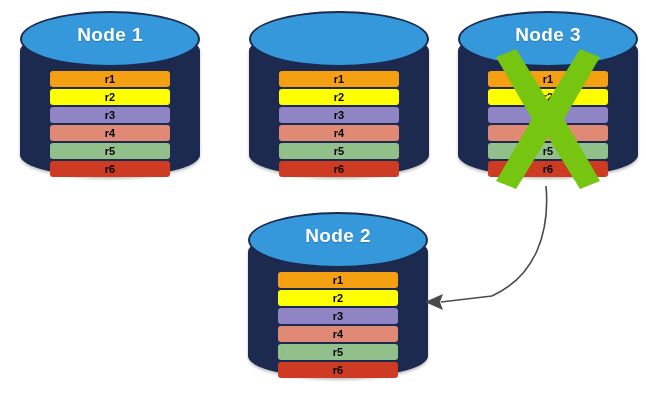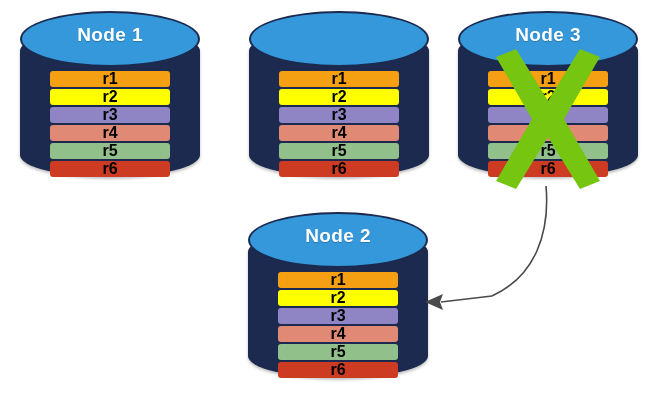--- a/index.html
+++ b/index.html
@@ -73,21 +73,21 @@
     width: 120px;
     z-index: 4;
   }
 
   .row {
     height: 16px;
     line-height: 16px;
     margin-bottom: 2px;
     border-radius: 3px;
     text-align: center;
-    font-size: 16px;
+    font-size: 11px;
     font-weight: bold;
     color: #000000;
     box-sizing: border-box;
   }
 
   
   .cross {
     position: absolute;
     z-index: 9;
     pointer-events: none;

